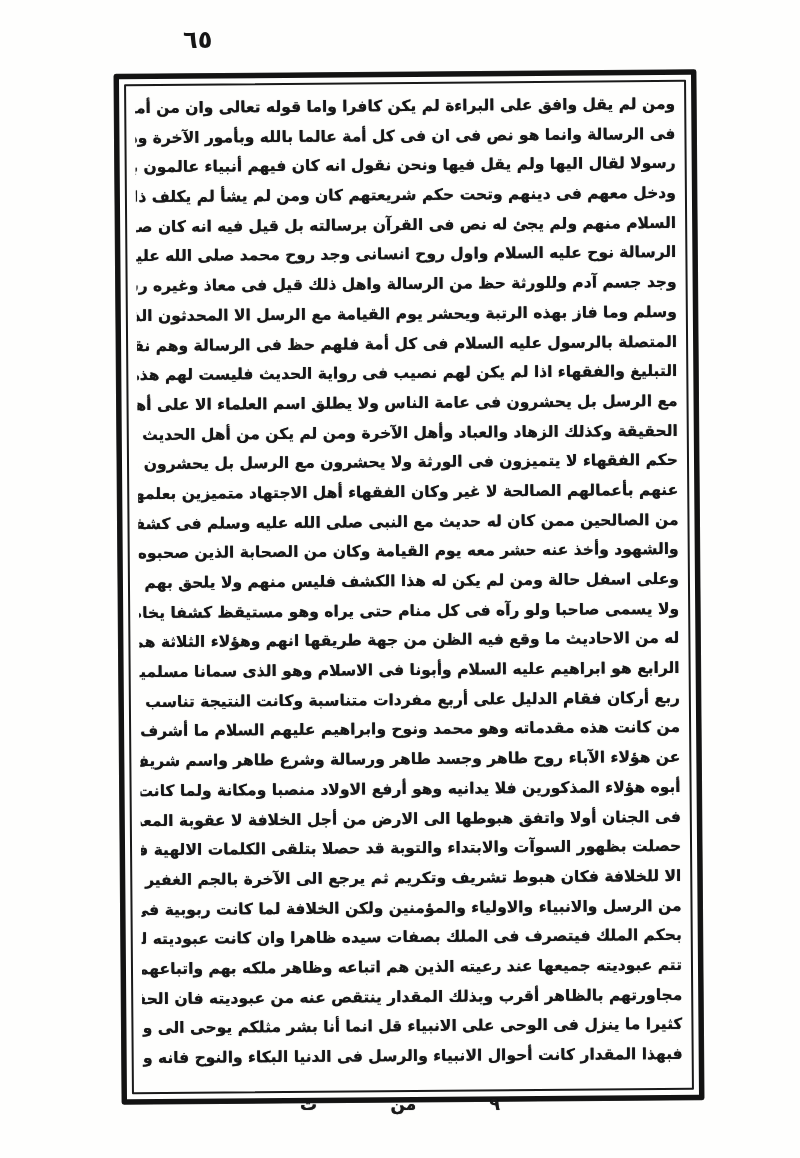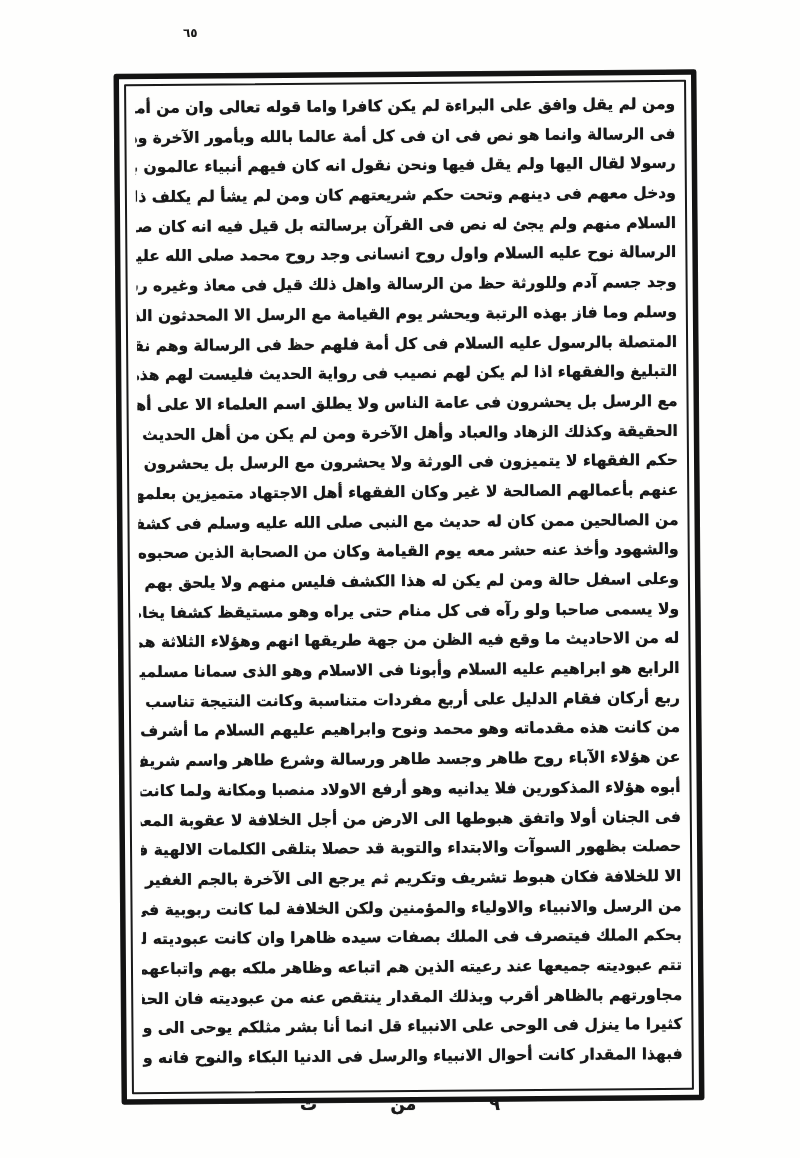--- a/index.html
+++ b/index.html
@@ -4,21 +4,21 @@
 <style>
   html,body{margin:0;padding:0;}
   body{
     width:800px;height:1158px;position:relative;overflow:hidden;
     background:#fefefd;
     font-family:"DejaVu Sans",sans-serif;
   }
   .scan-page{position:absolute;inset:0;}
   .page-number{
     position:absolute;top:26px;left:183px;
-    font-size:12px;font-weight:700;color:#161616;
+    font-size:24px;font-weight:700;color:#161616;
     letter-spacing:1px;
   }
   .frame-outer{
     position:absolute;left:118px;top:72px;width:572px;height:1020px;
     border:5px solid #131313;
     border-radius:2px;
     transform:rotate(-0.45deg);
     transform-origin:center center;
     box-shadow:0 0 0 0.5px #2a2a2a;
     background:#fefefd;

